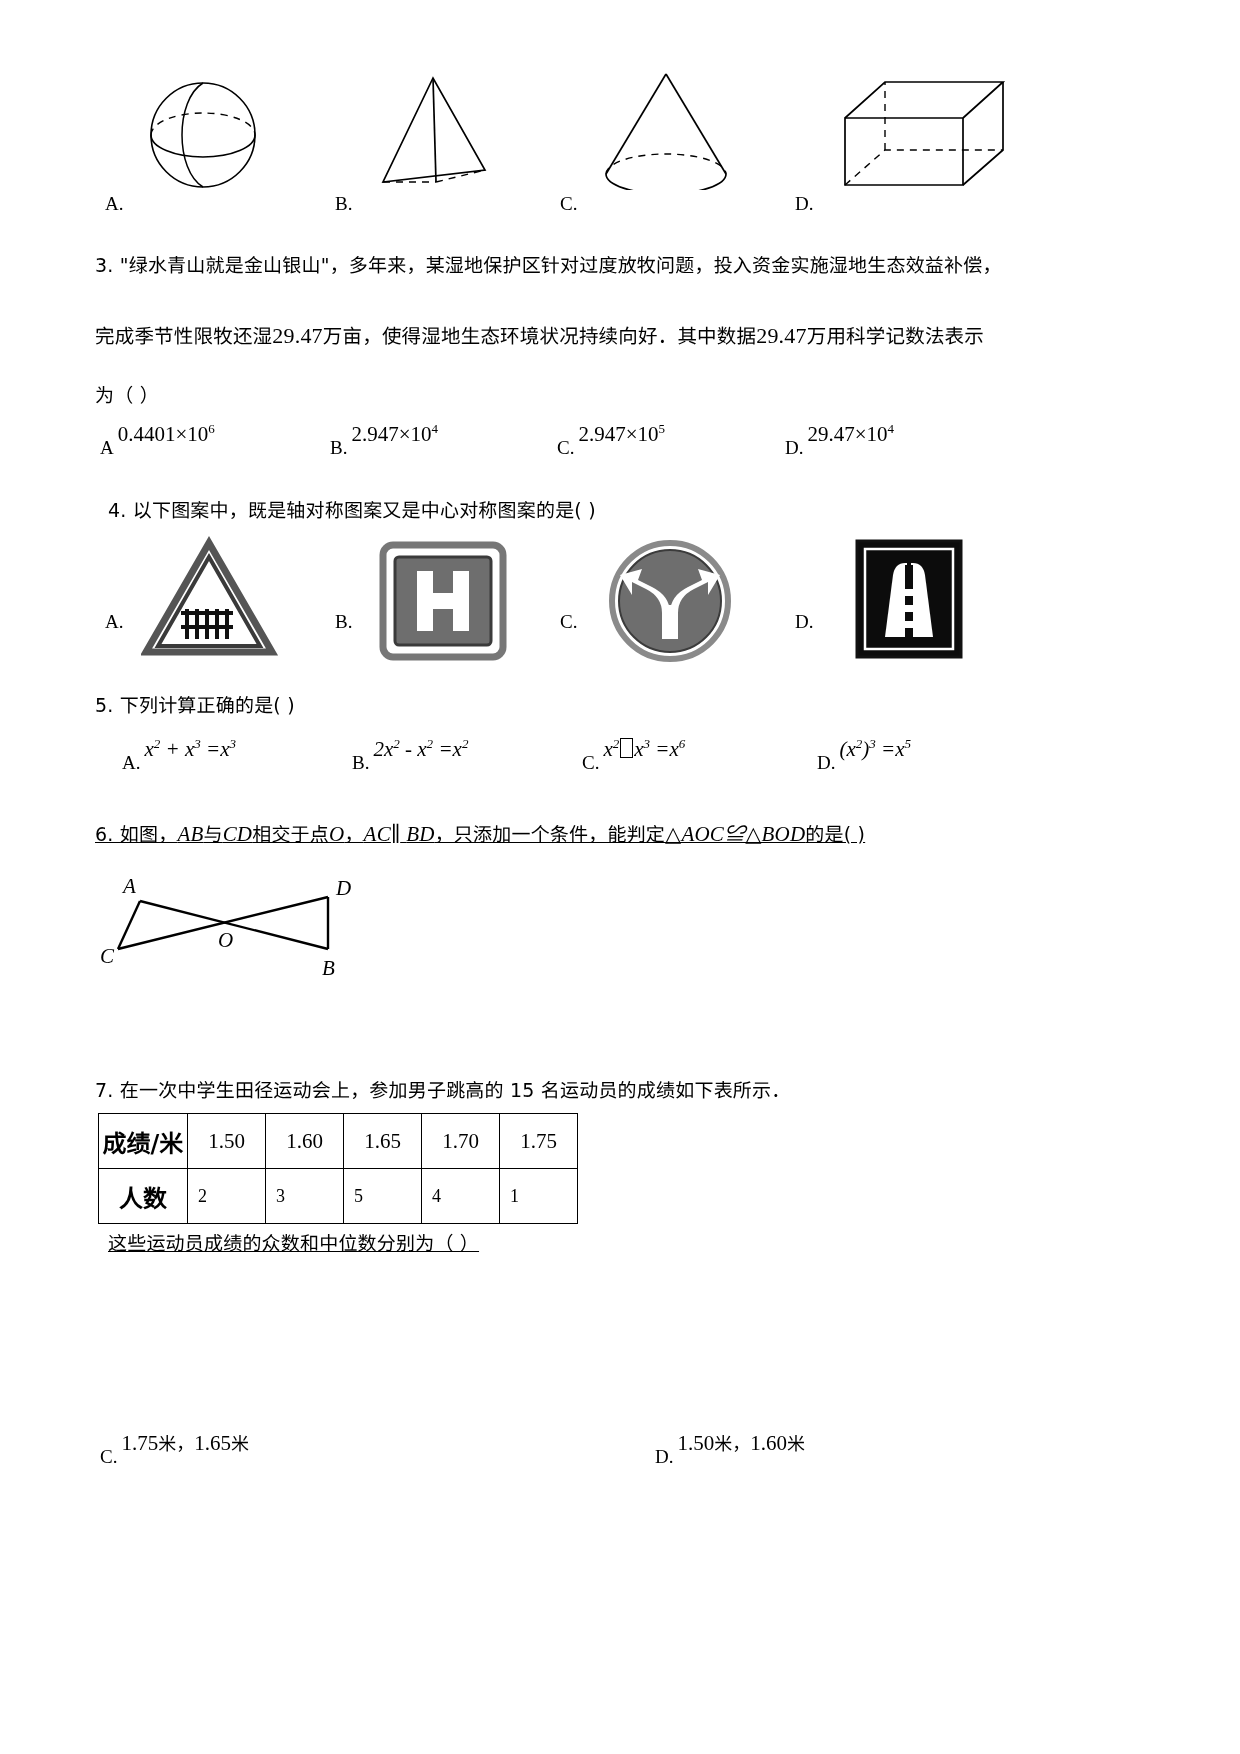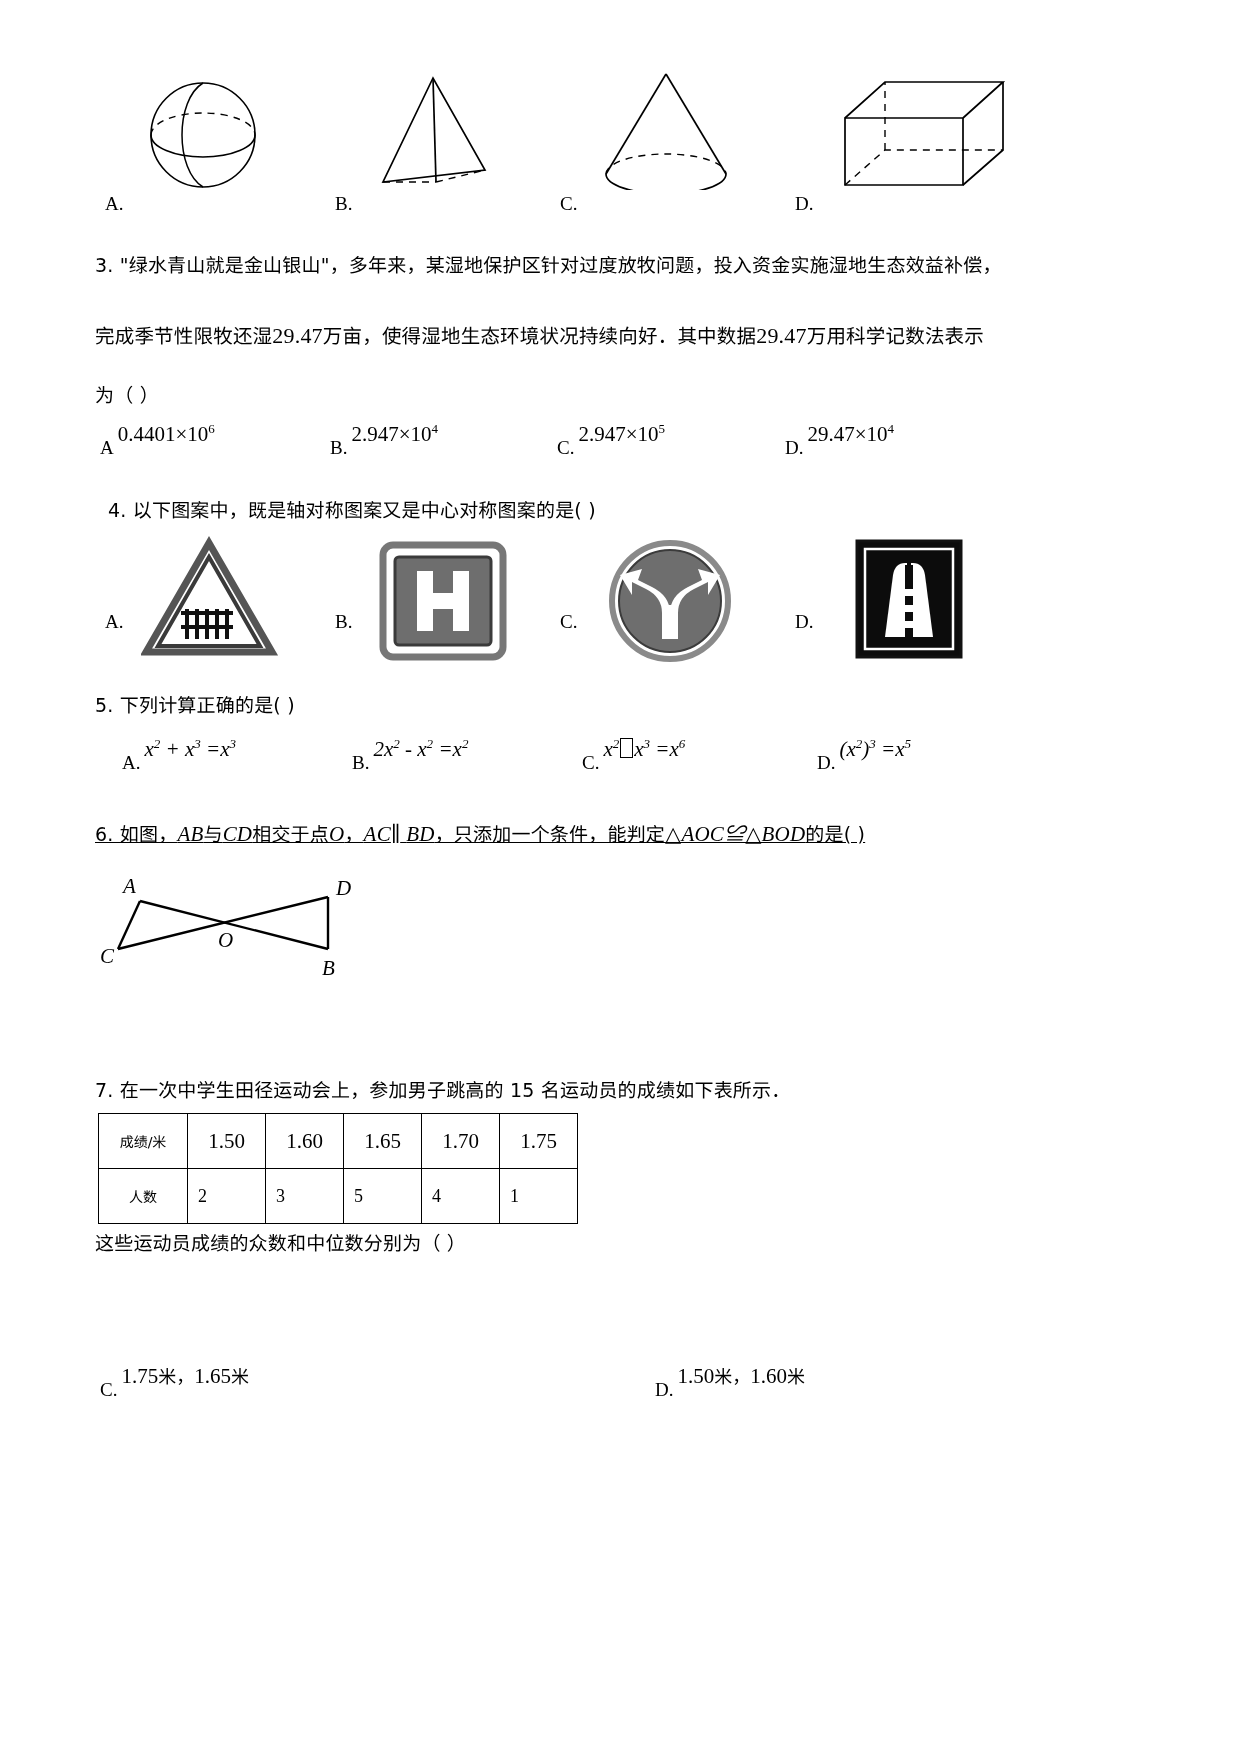--- a/index.html
+++ b/index.html
@@ -121,21 +121,22 @@
   #q7-table td, #q7-table th {
     border: 1.4px solid #000;
     height: 52px;
     text-align: center;
     vertical-align: middle;
     font-weight: normal;
   }
   #q7-table .rowhead {
     width: 86px;
     font-family: "DejaVu Sans", sans-serif;
-    font-size: 14px;
+    font-size: 24px;
+    font-weight: bold;
   }
   #q7-table .v1 {
     width: 66px;
     font-family: "Liberation Serif", serif;
     font-size: 21px;
   }
   #q7-table .v2 {
     width: 66px;
     font-family: "Liberation Serif", serif;
     font-size: 18px;
@@ -361,24 +362,24 @@
       <td class="rowhead">人数</td>
       <td class="v2">2</td>
       <td class="v2">3</td>
       <td class="v2">5</td>
       <td class="v2">4</td>
       <td class="v2">1</td>
     </tr>
   </tbody>
     </table>
 
-  <div class="qline cjk" style="left:95px; top:1228px;">这些运动员成绩的众数和中位数分别为（   ）</div>
-
-
-  <div class="optrow" style="top:1365px;">
+  <div class="qline cjk" style="left:108px; top:1228px;text-decoration:underline;">这些运动员成绩的众数和中位数分别为（   ）</div>
+
+
+  <div class="optrow" style="top:1432px;">
     <div class="opt" style="left:5px;">
       <span class="lab">C.</span><span class="val mathup"><span>1.75</span><span class="unit">米</span><span class="cjk" style="font-size:18px;">，</span><span>1.65</span><span class="unit">米</span></span>
     </div>
     <div class="opt" style="left:560px;">
       <span class="lab">D.</span><span class="val mathup"><span>1.50</span><span class="unit">米</span><span class="cjk" style="font-size:18px;">，</span><span>1.60</span><span class="unit">米</span></span>
     </div>
   </div>
 
 
 </div>

